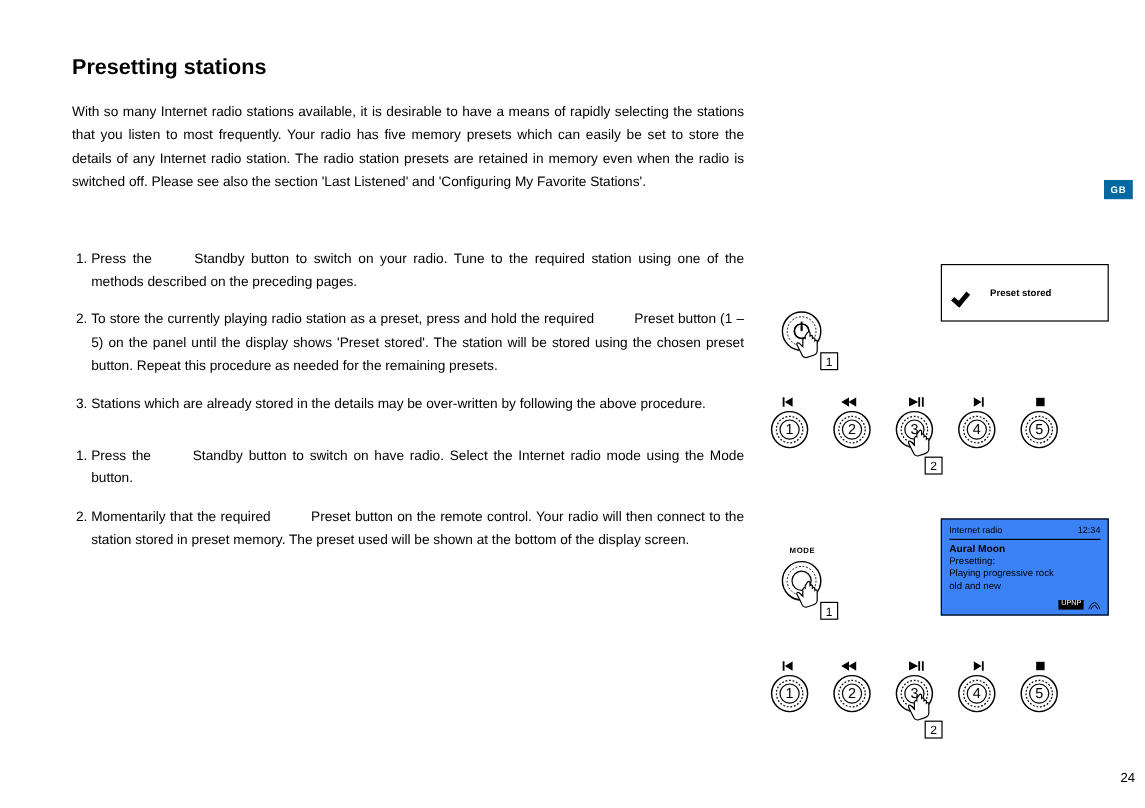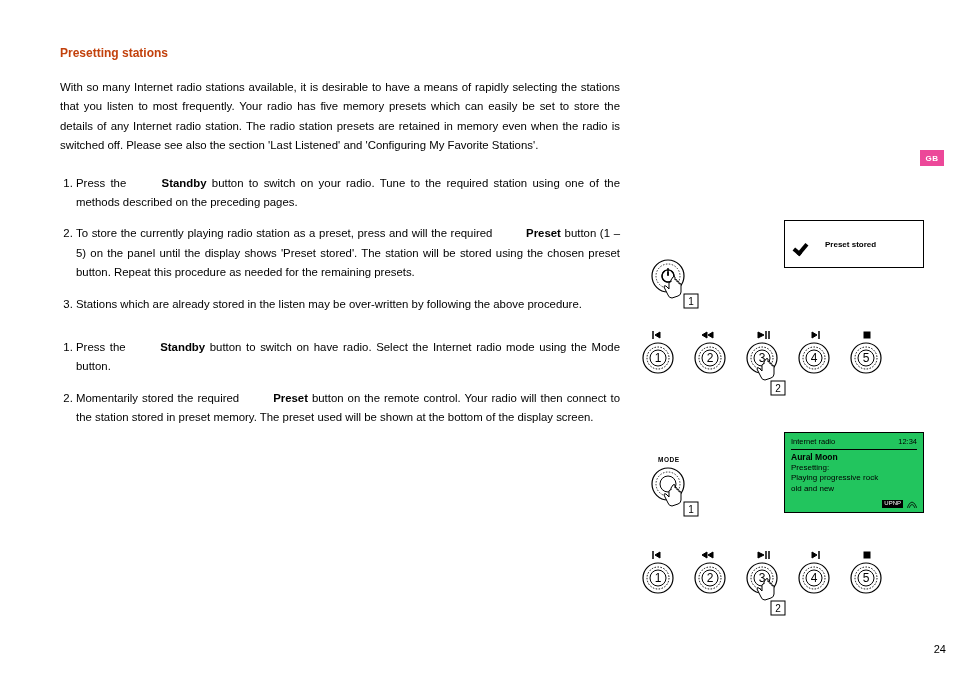--- a/index.html
+++ b/index.html
@@ -14,75 +14,75 @@
     width: 954px;
     height: 673px;
     box-sizing: border-box;
   }
   .tab {
     position: absolute;
     top: 150px;
     right: 10px;
     width: 24px;
     height: 16px;
-    background: #ec4899;
+    background: #0369a1;
     color: #fff;
     font-size: 8px;
     font-weight: bold;
     display: flex;
     align-items: center;
     justify-content: center;
     letter-spacing: 0.5px;
   }
   .left-col {
     position: absolute;
     left: 60px;
     top: 46px;
     width: 560px;
   }
   h2.section {
-    font-size: 12px;
+    font-size: 18px;
     font-weight: bold;
-    color: #c2410c;
+    color: #000000;
     margin: 0 0 18px 0;
   }
   p.intro {
     font-size: 11.4px;
     line-height: 1.7;
     text-align: justify;
-    margin: 0 0 18px 0;
+    margin: 0 0 44px 0;
   }
   h3.sub {
     font-size: 13px;
     font-weight: bold;
     color: #808080;
     margin: 0 0 16px 0;
   }
   ol.steps {
     margin: 0 0 24px 0;
     padding: 0 0 0 16px;
     font-size: 11.4px;
     line-height: 1.7;
   }
   ol.steps li {
     margin-bottom: 12px;
     text-align: justify;
   }
-  .b { font-weight: bold; padding-left: 30px; }
+  .b { font-weight: normal; padding-left: 30px; }
   .page-num {
     position: absolute;
     right: 8px;
     bottom: 18px;
     font-size: 11px;
   }
   
   .illus { position: absolute; }
   .screen-box {
     border: 1px solid #000;
-    background: #22c55e;
+    background: #3b82f6;
     width: 140px;
     font-size: 8px;
     padding: 4px 6px;
     box-sizing: border-box;
     line-height: 1.3;
   }
   .screen-box .title-row {
     display: flex;
     justify-content: space-between;
     font-size: 7.5px;
@@ -132,31 +132,31 @@
 
   <div class="left-col">
     <h2 class="section">Presetting stations</h2>
     <p class="intro">With so many Internet radio stations available, it is desirable to have a means of rapidly selecting the stations that you listen to most frequently. Your radio has five memory presets which can easily be set to store the details of any Internet radio station. The radio station presets are retained in memory even when the radio is switched off. Please see also the section 'Last Listened' and 'Configuring My Favorite Stations'.</p>
 
     <ol class="steps">
       <li>
         <span>Press the </span><span class="b">Standby</span><span> button to switch on your radio. Tune to the required station using one of the methods described on the preceding pages.</span>
       </li>
       <li>
-        <span>To store the currently playing radio station as a preset, press and will the required </span><span class="b">Preset</span><span> button (1 – 5) on the panel until the display shows 'Preset stored'. The station will be stored using the chosen preset button. Repeat this procedure as needed for the remaining presets.</span>
+        <span>To store the currently playing radio station as a preset, press and hold the required </span><span class="b">Preset</span><span> button (1 – 5) on the panel until the display shows 'Preset stored'. The station will be stored using the chosen preset button. Repeat this procedure as needed for the remaining presets.</span>
       </li>
-      <li>Stations which are already stored in the listen may be over-written by following the above procedure.</li>
+      <li>Stations which are already stored in the details may be over-written by following the above procedure.</li>
     </ol>
 
     <ol class="steps">
       <li>
         <span>Press the </span><span class="b">Standby</span><span> button to switch on have radio. Select the Internet radio mode using the Mode button.</span>
       </li>
       <li>
-        <span>Momentarily stored the required </span><span class="b">Preset</span><span> button on the remote control. Your radio will then connect to the station stored in preset memory. The preset used will be shown at the bottom of the display screen.</span>
+        <span>Momentarily that the required </span><span class="b">Preset</span><span> button on the remote control. Your radio will then connect to the station stored in preset memory. The preset used will be shown at the bottom of the display screen.</span>
       </li>
     </ol>
   </div>
 
   <div class="illus" style="right:30px; top:220px;">
     <div class="check-box">
       <div class="check-mark"></div>
       <span class="preset-stored-label">Preset stored</span>
     </div>
   </div>

